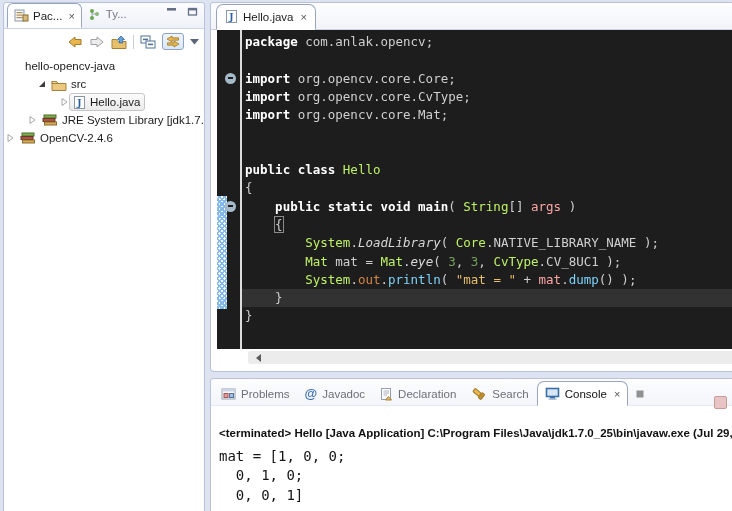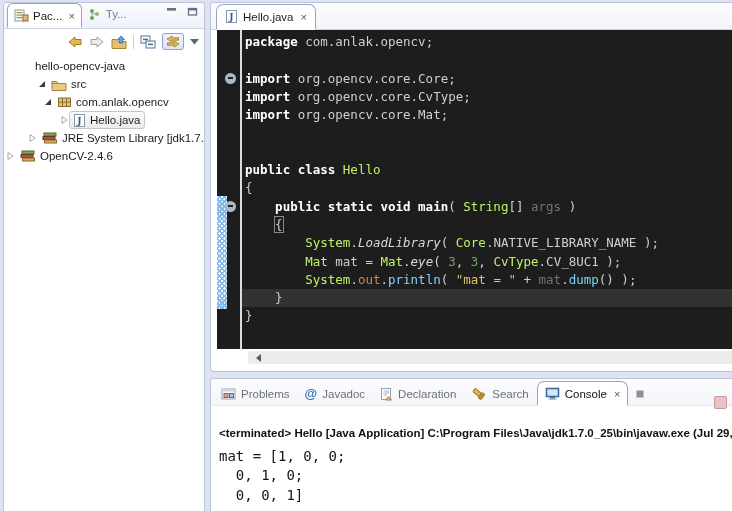--- a/index.html
+++ b/index.html
@@ -49,21 +49,21 @@
   .fold{position:absolute;left:8px;width:11px;height:11px;border-radius:50%;background:#a4bac8;
     display:flex;align-items:center;justify-content:center}
   .fold i{display:block;width:5px;height:2px;background:#1d1d1d}
   .tk-kw{color:#ffffff;font-weight:bold}
   .tk-def{color:#cfcfcf}
   .tk-cls{color:#bef264}
   .tk-num{color:#77a35c}
   .tk-str{color:#e8bf6a}
   .tk-fld{color:#d28445}
   .tk-mth{color:#7dd3fc}
-  .tk-var{color:#737373}
+  .tk-var{color:#fca5a5}
   .tk-smi{color:#d8d8d8;font-style:italic}
   .tk-box{outline:1px solid #8a8a8a}
   #escroll{position:absolute;left:37px;right:0;top:348px;height:13px;background:#ececec;border-radius:3px;
     display:flex;align-items:center}
   .sarrow{width:0;height:0;border:4px solid transparent;border-right:5px solid #5a5a5a;margin-left:4px}
 
   
   #bottom{position:absolute;left:210px;top:378px;width:530px;height:133px;background:#fff;
     border:1px solid #b9c2d9;border-right:none;border-bottom:none;border-radius:4px 0 0 0;overflow:hidden}
   .btabs{height:26px;display:flex;align-items:flex-end;gap:1px;padding-left:3px;
@@ -166,56 +166,40 @@
       </div>
       <div class="tbtn">
         <span class="ic" style="display: inline-flex;">
           <svg width="9" height="6">
             <polygon points="0,0 9,0 4.5,5.5" fill="#5a6578"></polygon>
           </svg>
         </span>
       </div>
     </div>
   <div id="tree">
-      <div class="trow" style="padding-left: 16px; text-align: right;">
+      <div class="trow" style="padding-left: 6px; text-align: right;">
         <span class="caret"></span>
         <span class="titem">
           <span>hello-opencv-java</span>
         </span>
       </div>
       <div class="trow" style="padding-left: 32px;">
         <span class="caret">
           <svg width="10" height="10">
             <polygon points="8,2 8,8 2,8" fill="#3c3c3c"></polygon>
           </svg>
         </span>
         <span class="titem">
           <span class="ic" style="display: inline-flex;">
             <svg width="16" height="13">
               <path d="M1 3.5 h4.5 l1.5 2 H15 v7 H1 z" fill="#ecc97e" stroke="#a5823c"></path>
               <path d="M1 3.5 h4.5 l1.5 2 H1 z" fill="#f4daa0" stroke="#a5823c"></path>
             </svg>
           </span>
           <span>src</span>
-        </span>
-      </div>
-      <div class="trow" style="padding-left: 38px;">
-        <span class="caret">
-          <svg width="10" height="10">
-            <polygon points="8,2 8,8 2,8" fill="#3c3c3c"></polygon>
-          </svg>
-        </span>
-        <span class="titem">
-          <span class="ic" style="display: inline-flex;">
-            <svg width="15" height="12">
-              <rect x="1.5" y="2" width="12" height="8.5" fill="#e3c083" stroke="#8a6d2f"></rect>
-              <path d="M1.5 6.2 H13.5 M5.5 2 V10.5 M9.5 2 V10.5" stroke="#8a6d2f" stroke-width="1" fill="none"></path>
-            </svg>
-          </span>
-          <span>com.anlak.opencv</span>
         </span>
       </div>
       <div class="trow" style="padding-left: 54px;">
         <span class="caret">
           <svg width="10" height="10">
             <polygon points="3,1.5 8,5 3,8.5" fill="#fff" stroke="#a6a6a6"></polygon>
           </svg>
         </span>
         <span class="titem sel">
           <span class="ic" style="display: inline-flex;">

